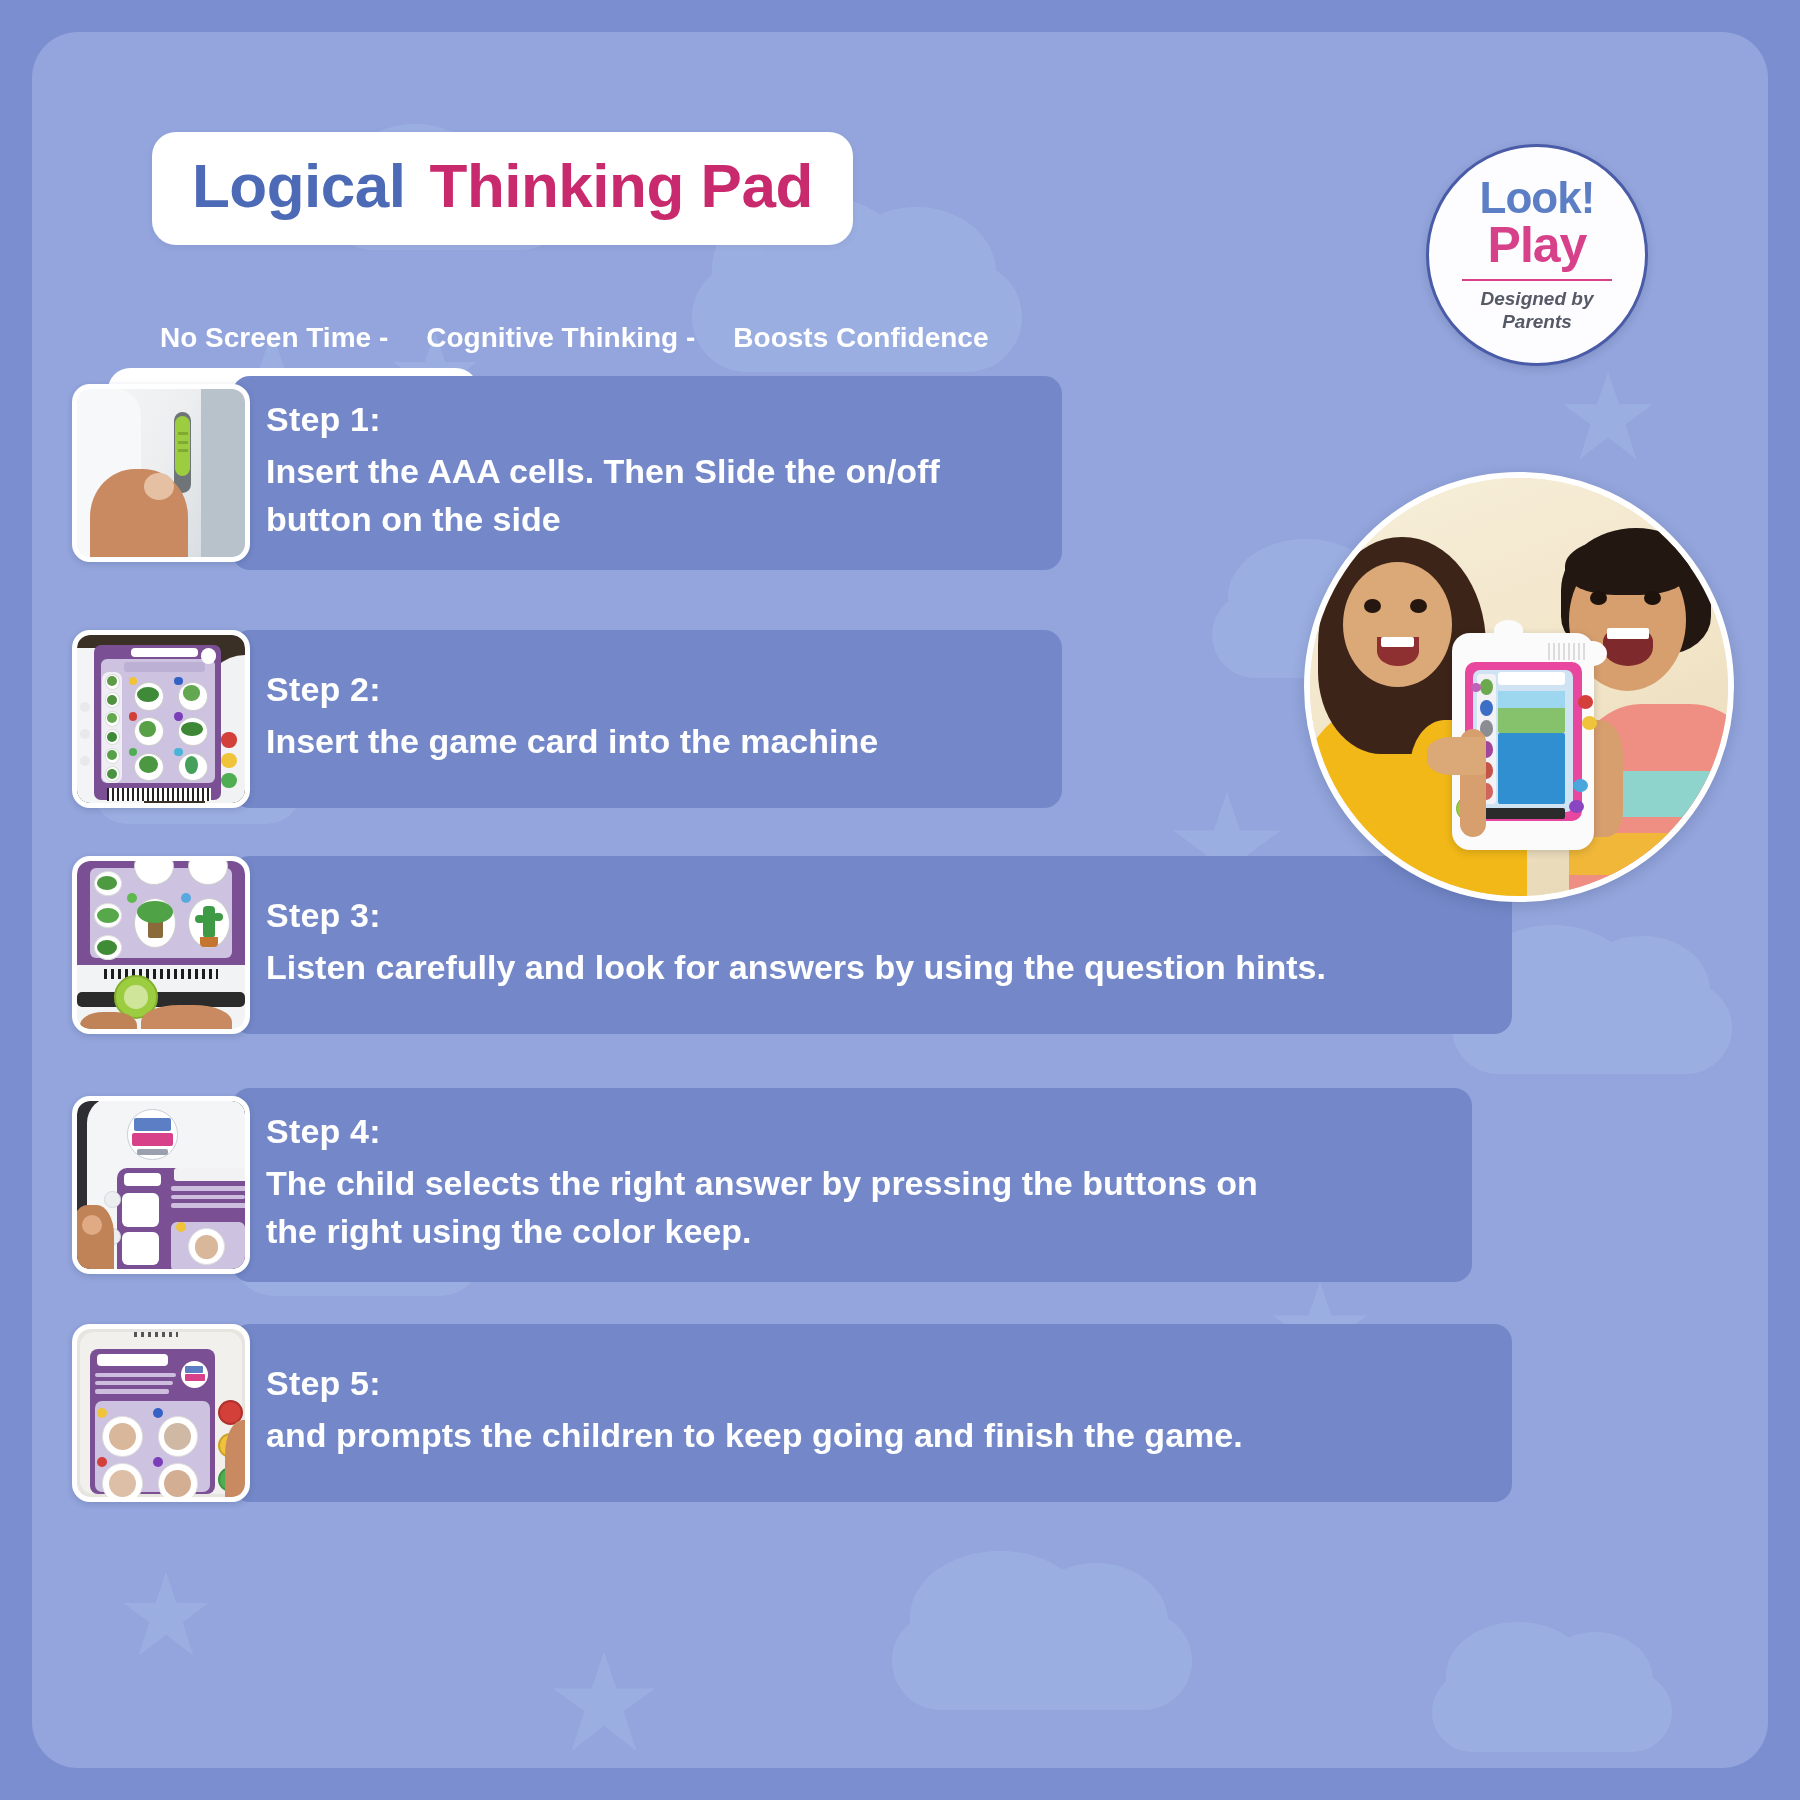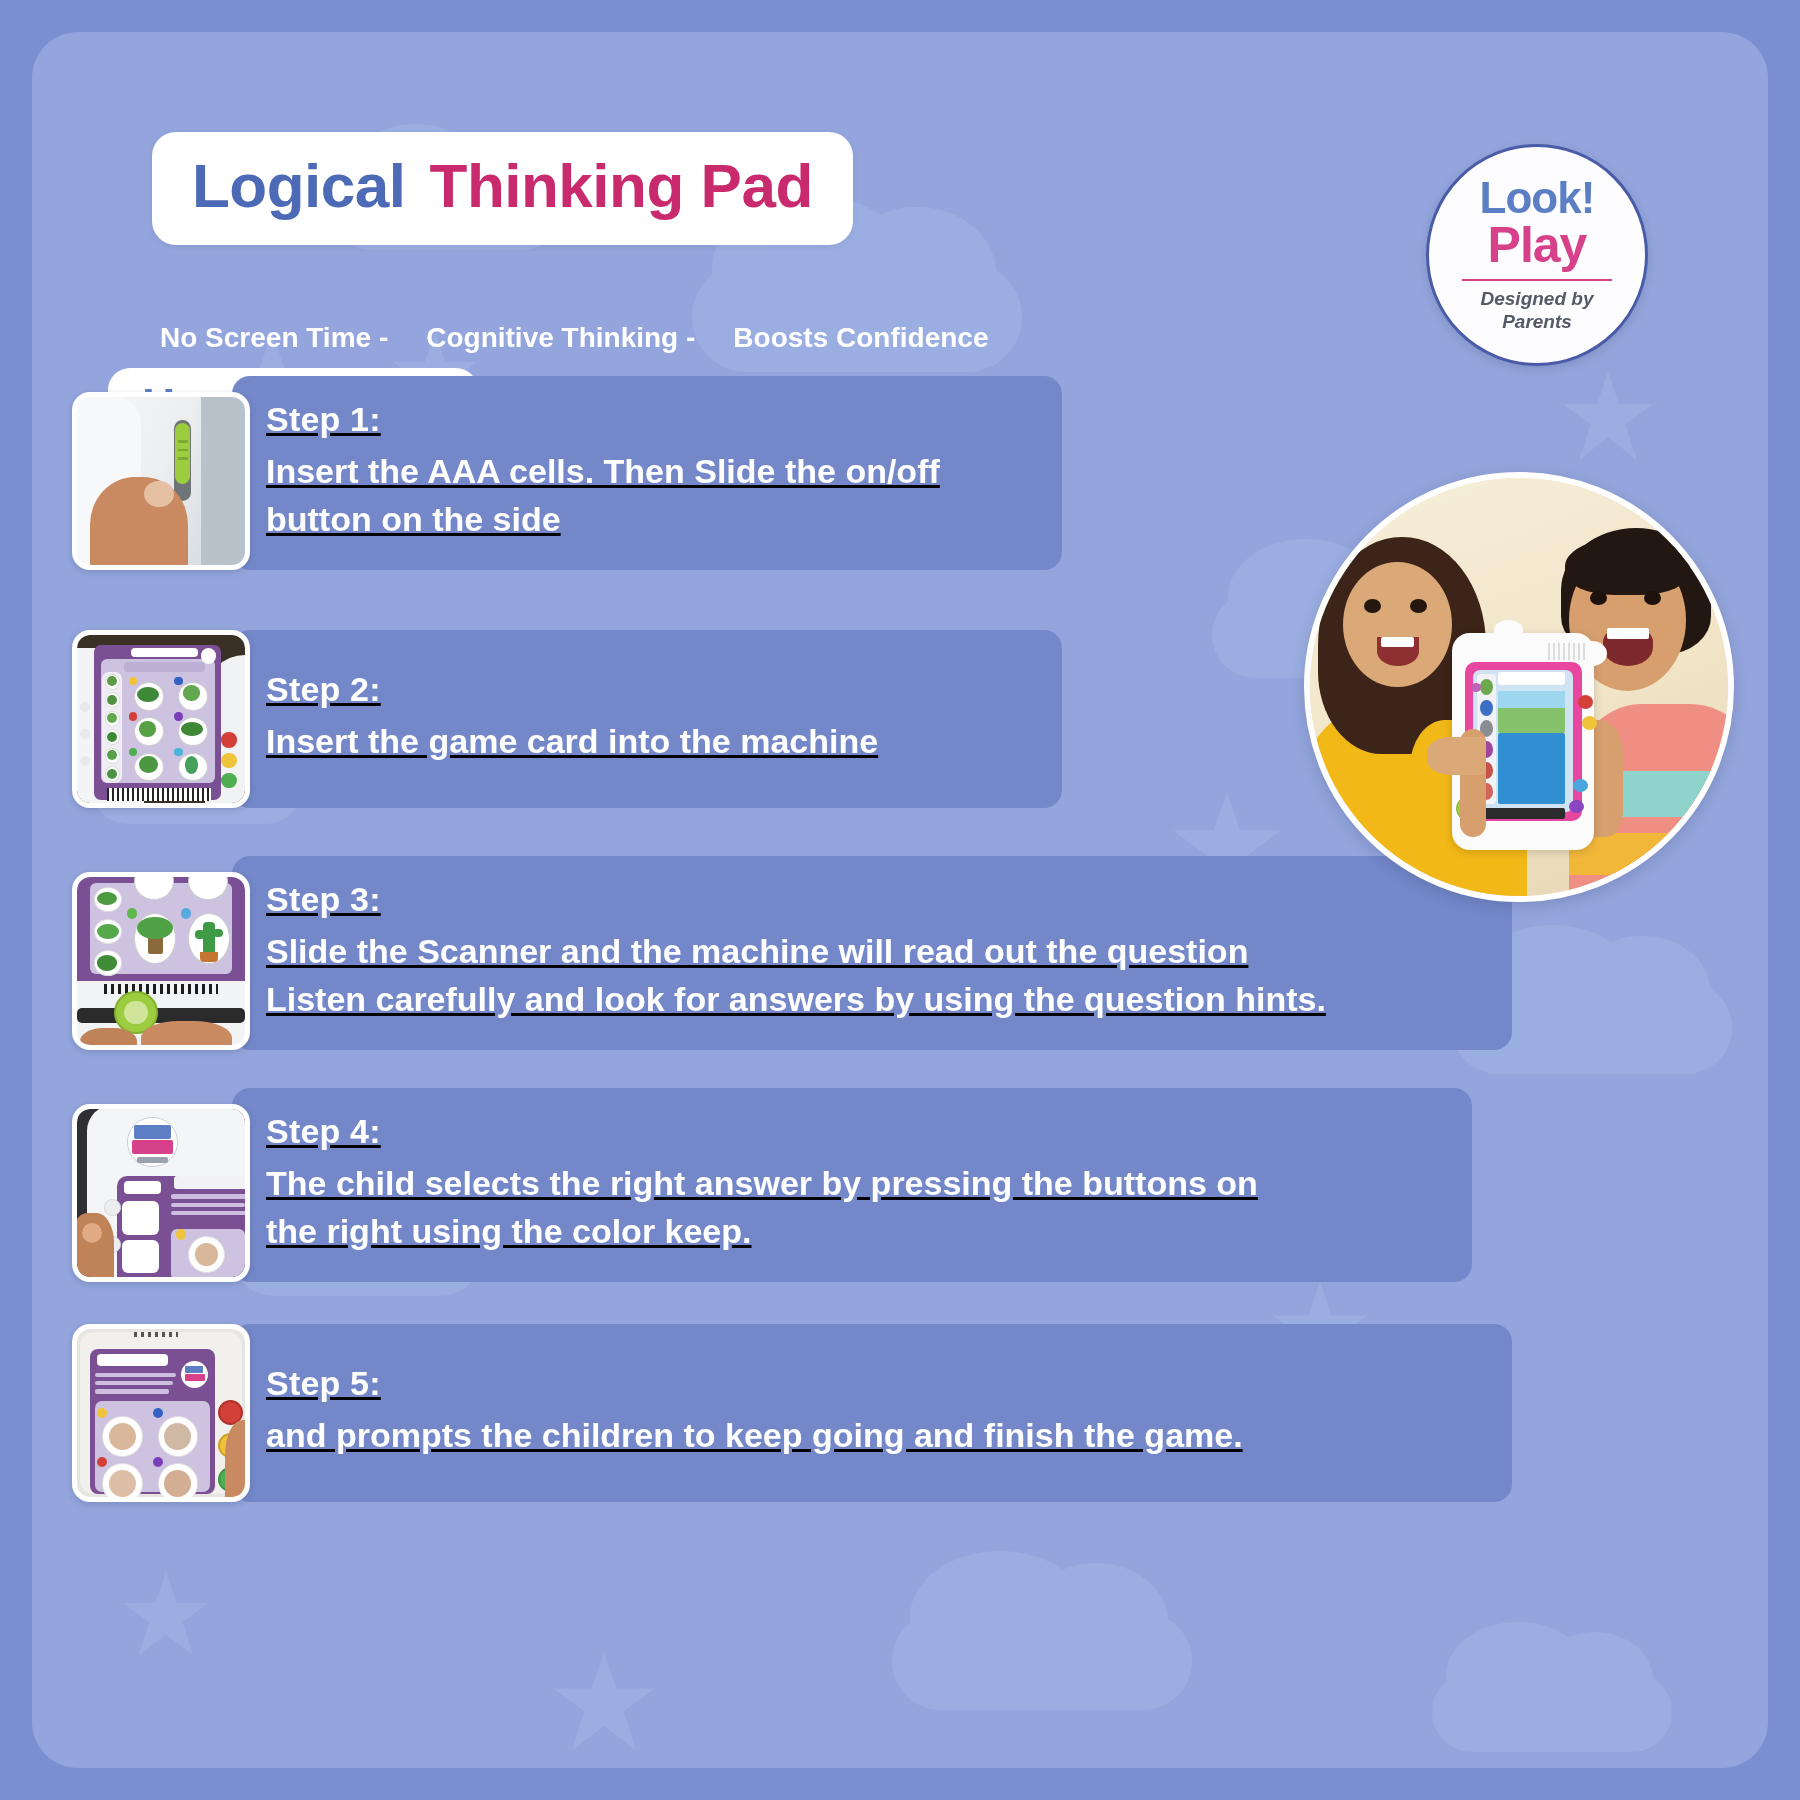--- a/index.html
+++ b/index.html
@@ -91,21 +91,21 @@
   
   .howto-pill {
     position: absolute;
     left: 76px; top: 336px;
     background: #ffffff;
     border-radius: 22px;
     padding: 10px 34px 14px 34px;
   }
   .howto-pill span { color: #5b7ec4; font-size: 46px; font-weight: 800; }
 
-  .step-row { position: absolute; display: flex; align-items: flex-end; text-decoration: underline; }
+  .step-row { position: absolute; display: flex; align-items: center; }
 
   .thumb {
     width: 178px; height: 178px;
     border-radius: 18px;
     background: #ffffff;
     border: 5px solid #ffffff;
     overflow: hidden;
     position: relative;
     flex: 0 0 auto;
     box-shadow: 0 2px 6px rgba(30,40,80,.18);
@@ -296,21 +296,20 @@
           <div class="abs" style="left:16%;top:64%;width:68%;height:6%;background:repeating-linear-gradient(90deg,#1c1c1c 0 3px,transparent 3px 7px);"></div>
           <div class="abs" style="left:0;top:78%;width:100%;height:9%;background:#2b2b2b;border-radius:5px;"></div>
           <div class="abs rnd" style="left:22%;top:68%;width:26%;height:26%;background:#9ccc3f;border:2px solid #84b02f;"></div>
           <div class="abs rnd" style="left:28%;top:74%;width:14%;height:14%;background:#cfe59a;"></div>
           <div class="abs" style="left:38%;top:86%;width:54%;height:24%;background:#c98a61;border-radius:42% 42% 0 0;"></div>
           <div class="abs" style="left:2%;top:90%;width:34%;height:20%;background:#c08257;border-radius:40% 40% 0 0;"></div>
         </div>
       </div>
       <div class="bar" style="width:1280px;">
         <div class="step-label">Step 3:</div>
-        <div class="step-line">Slide the Scanner and the machine will read out the question</div>
         <div class="step-line">Listen carefully and look for answers by using the question hints.</div>
       </div>
     </div>
 
     <div class="step-row" style="left:40px; top:1056px; width:1400px;">
       <div class="thumb">
         <div class="thumb-inner" style="background:#2f2f33;">
           <div class="abs" style="left:6%;top:-2%;width:96%;height:104%;background:#f4f5f6;border-radius:26px 0 0 26px;"></div>
           <div class="abs rnd" style="left:30%;top:5%;width:30%;height:30%;background:#fff;border:1.5px solid #c9cdd6;"></div>
           <div class="abs" style="left:34%;top:10%;width:22%;height:8%;background:#5b7ec4;border-radius:2px;"></div>

